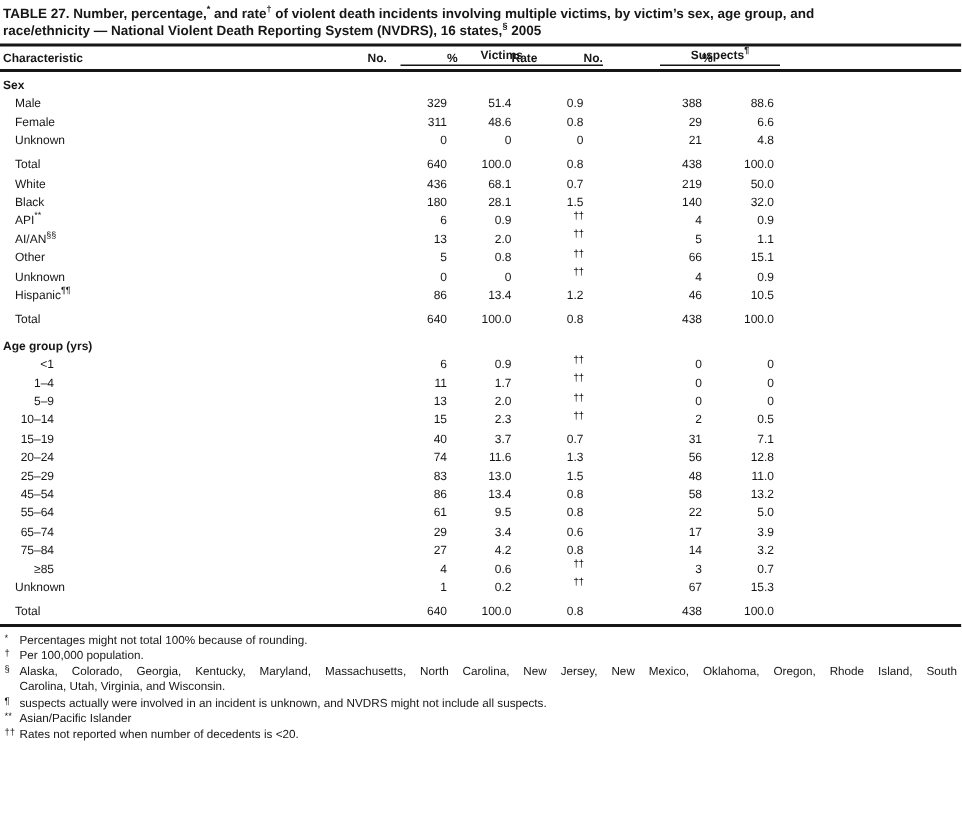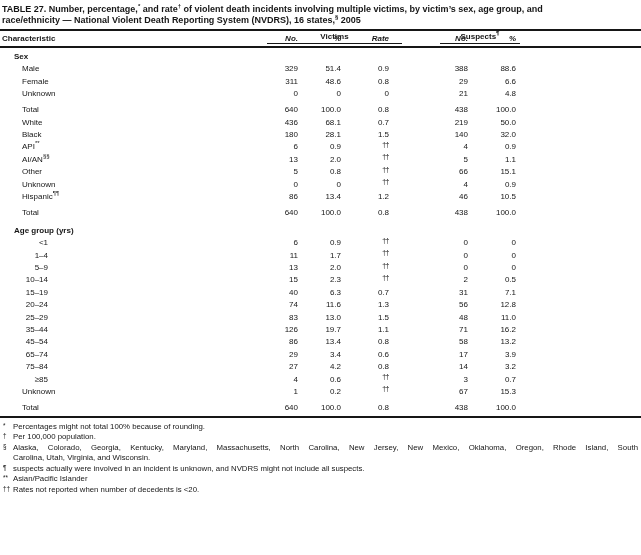--- a/index.html
+++ b/index.html
@@ -10,31 +10,31 @@
   .rule{height:2px;background:#161616;}
   .rule-top{margin-top:3px;}
   .rule-bottom{margin-top:3px;}
   .thead{position:relative;height:15px;font-size:8px;font-weight:bold;}
   .abs{position:absolute;}
   .gv{left:267px;width:135px;top:1px;text-align:center;}
   .gv-line{left:267px;width:135px;top:11.5px;height:1.5px;background:#161616;}
   .gs{left:440px;width:80px;top:1px;text-align:center;}
   .gs-line{left:440px;width:80px;top:11.5px;height:1.5px;background:#161616;}
   .h-char{left:2px;bottom:3px;}
-  .h{bottom:3px;text-align:right;font-style:italic;}
+  .h{bottom:3px;text-align:left;}
   .c1{left:245px;width:53px;}
   .c2{left:298px;width:43px;}
   .c3{left:341px;width:48px;}
   .c4{left:389px;width:79px;}
   .c5{left:468px;width:48px;}
   table{border-collapse:collapse;table-layout:fixed;width:641px;}
   td{padding:0 0 1px 0;vertical-align:bottom;font-size:8px;line-height:9px;
      white-space:nowrap;overflow:hidden;}
   .num{text-align:right;}
-  .c-label{padding-left:14px;}
+  .c-label{padding-left:2px;}
   .data-row td{height:11.4px;}
   .section-row td{height:17px;font-weight:bold;}
   .section-row.first td{height:13px;}
   .total-row td{height:15px;font-weight:normal;}
   .lbl.item{padding-left:8px;}
   .lbl.age{display:inline-block;width:34px;text-align:right;}
   .dag{position:relative;top:-2.5px;font-size:7px;letter-spacing:-0.5px;}
   .footnotes{padding:4px 3px 0 2px;font-size:7.8px;line-height:10.5px;}
   .fn{position:relative;padding-left:11px;}
   .fn-marker{position:absolute;left:1px;top:-1px;font-size:6.3px;}
@@ -224,21 +224,21 @@
           <td class="num">15</td>
           <td class="num">2.3</td>
           <td class="num"><span class="dag">††</span></td>
           <td class="num">2</td>
           <td class="num">0.5</td>
           <td></td>
         </tr>
         <tr class="data-row">
           <td class="c-label"><span class="lbl age">15–19</span></td>
           <td class="num">40</td>
-          <td class="num">6.3</td>
+          <td class="num">3.7</td>
           <td class="num">0.7</td>
           <td class="num">31</td>
           <td class="num">7.1</td>
           <td></td>
         </tr>
         <tr class="data-row">
           <td class="c-label"><span class="lbl age">20–24</span></td>
           <td class="num">74</td>
           <td class="num">11.6</td>
           <td class="num">1.3</td>
@@ -249,35 +249,35 @@
         <tr class="data-row">
           <td class="c-label"><span class="lbl age">25–29</span></td>
           <td class="num">83</td>
           <td class="num">13.0</td>
           <td class="num">1.5</td>
           <td class="num">48</td>
           <td class="num">11.0</td>
           <td></td>
         </tr>
         <tr class="data-row">
-          <td class="c-label"><span class="lbl age">35–44</span></td>
-          <td class="num">126</td>
-          <td class="num">19.7</td>
-          <td class="num">1.1</td>
-          <td class="num">71</td>
-          <td class="num">16.2</td>
-          <td></td>
-        </tr>
-        <tr class="data-row">
           <td class="c-label"><span class="lbl age">45–54</span></td>
           <td class="num">86</td>
           <td class="num">13.4</td>
           <td class="num">0.8</td>
           <td class="num">58</td>
           <td class="num">13.2</td>
+          <td></td>
+        </tr>
+        <tr class="data-row">
+          <td class="c-label"><span class="lbl age">55–64</span></td>
+          <td class="num">61</td>
+          <td class="num">9.5</td>
+          <td class="num">0.8</td>
+          <td class="num">22</td>
+          <td class="num">5.0</td>
           <td></td>
         </tr>
         <tr class="data-row">
           <td class="c-label"><span class="lbl age">65–74</span></td>
           <td class="num">29</td>
           <td class="num">3.4</td>
           <td class="num">0.6</td>
           <td class="num">17</td>
           <td class="num">3.9</td>
           <td></td>

